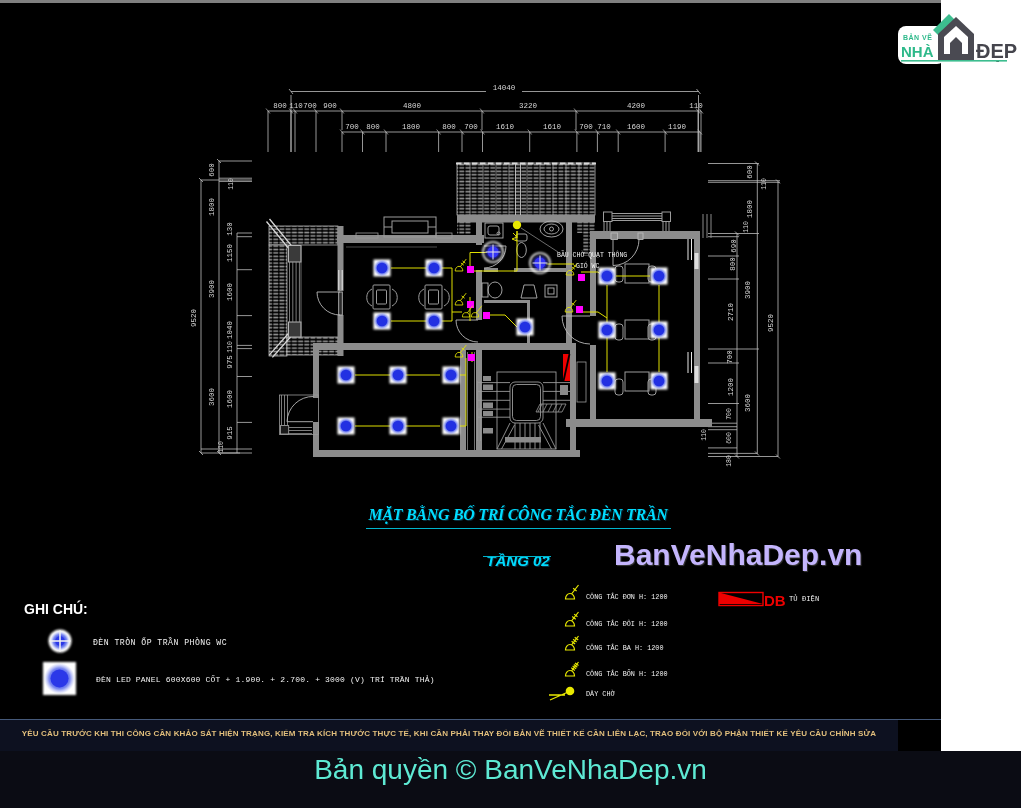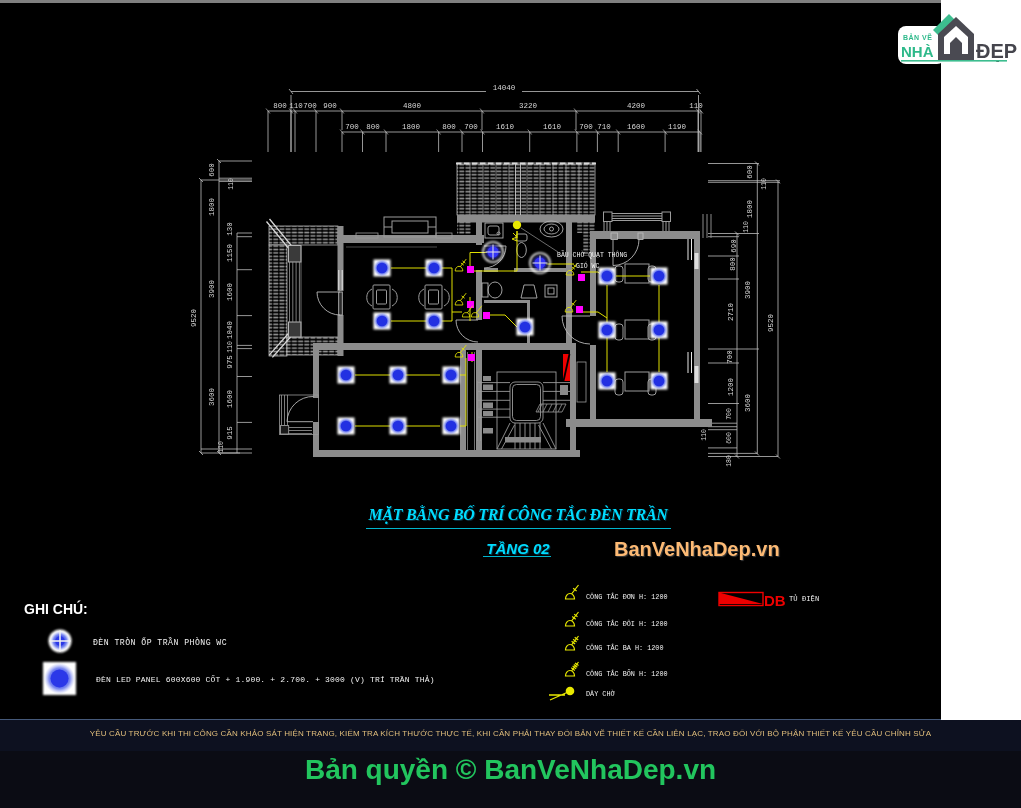--- a/index.html
+++ b/index.html
@@ -8,33 +8,33 @@
 </style>
 </head>
 <body>
 
 <div class="abs" style="left:0;top:0;width:941px;height:3px;background:#7f7f7f;"></div>
 
 <div class="abs" style="left:941px;top:0;width:80px;height:751px;background:#ffffff;"></div>
 
 <div class="abs" style="left:0;top:718.5px;width:941px;height:1.5px;background:#45597a;"></div>
 
-<div class="abs" style="left:0;top:720px;width:1021px;height:31px;background:#0d1120;color:#e2bf7c;font-size:8px;letter-spacing:0.15px;line-height:27px;text-align:center;white-space:nowrap;">YÊU CẦU TRƯỚC KHI THI CÔNG CẦN KHẢO SÁT HIỆN TRẠNG, KIỂM TRA KÍCH THƯỚC THỰC TẾ, KHI CẦN PHẢI THAY ĐỔI BẢN VẼ THIẾT KẾ CẦN LIÊN LẠC, TRAO ĐỔI VỚI BỘ PHẬN THIẾT KẾ YÊU CẦU CHỈNH SỬA</div>
-
-<div class="abs" style="left:0;top:751px;width:1021px;height:57px;background:#0b0c14;color:#22c55e;font-size:28px;font-weight:bold;text-align:center;line-height:37px;">Bản quyền © BanVeNhaDep.vn</div>
+<div class="abs" style="left:0;top:720px;width:898px;height:31px;background:#0d1120;color:#e2bf7c;font-size:8px;letter-spacing:0.15px;line-height:27px;text-align:center;white-space:nowrap;font-weight:bold;">YÊU CẦU TRƯỚC KHI THI CÔNG CẦN KHẢO SÁT HIỆN TRẠNG, KIỂM TRA KÍCH THƯỚC THỰC TẾ, KHI CẦN PHẢI THAY ĐỔI BẢN VẼ THIẾT KẾ CẦN LIÊN LẠC, TRAO ĐỔI VỚI BỘ PHẬN THIẾT KẾ YÊU CẦU CHỈNH SỬA</div>
+
+<div class="abs" style="left:0;top:751px;width:1021px;height:57px;background:#0b0c14;color:#5eead4;font-size:28px;font-weight:normal;text-align:center;line-height:37px;">Bản quyền © BanVeNhaDep.vn</div>
 
 <div class="abs" style="left:300px;top:506px;width:436px;text-align:center;color:#00dcff;font-size:16px;letter-spacing:-0.3px;font-weight:bold;font-style:italic;white-space:nowrap;text-shadow:1px 1px 0 #083040;font-family:Liberation Serif, serif;">MẶT BẰNG BỐ TRÍ CÔNG TẮC ĐÈN TRẦN</div>
 
 <div class="abs" style="left:366px;top:528px;width:305px;height:1px;background:#00b4cc;"></div>
 
-<div class="abs" style="left:300px;top:540px;width:436px;text-align:center;color:#00dcff;font-size:15px;font-weight:bold;font-style:italic;text-shadow:1px 1px 0 #083040;">TẦNG 02</div>
+<div class="abs" style="left:300px;top:552px;width:436px;text-align:center;color:#00dcff;font-size:15px;font-weight:bold;font-style:italic;text-shadow:1px 1px 0 #083040;">TẦNG 02</div>
 
 <div class="abs" style="left:483px;top:556px;width:68px;height:1px;background:#00b4cc;"></div>
 
-<div class="abs" style="left:614px;top:538px;color:#fdba74;font-size:20px;font-weight:bold;text-shadow:1px 1px 1px #3a3a3a;">BanVeNhaDep.vn</div>
+<div class="abs" style="left:614px;top:538px;color:#c4b5fd;font-size:30px;font-weight:bold;text-shadow:1px 1px 1px #3a3a3a;">BanVeNhaDep.vn</div>
 
 <div class="abs" style="left:24px;top:601px;color:#ffffff;font-size:14px;font-weight:bold;">GHI CHÚ:</div>
 
 <svg class="abs" style="left:0;top:0;" width="1021" height="808" viewBox="0 0 1021 808" xmlns="http://www.w3.org/2000/svg">
   <defs>
     <radialGradient id="ledg">
       <stop offset="0%" stop-color="#5555ff"></stop>
       <stop offset="45%" stop-color="#2222ee"></stop>
       <stop offset="75%" stop-color="#3333cc" stop-opacity="0.55"></stop>
       <stop offset="100%" stop-color="#4444bb" stop-opacity="0"></stop>

